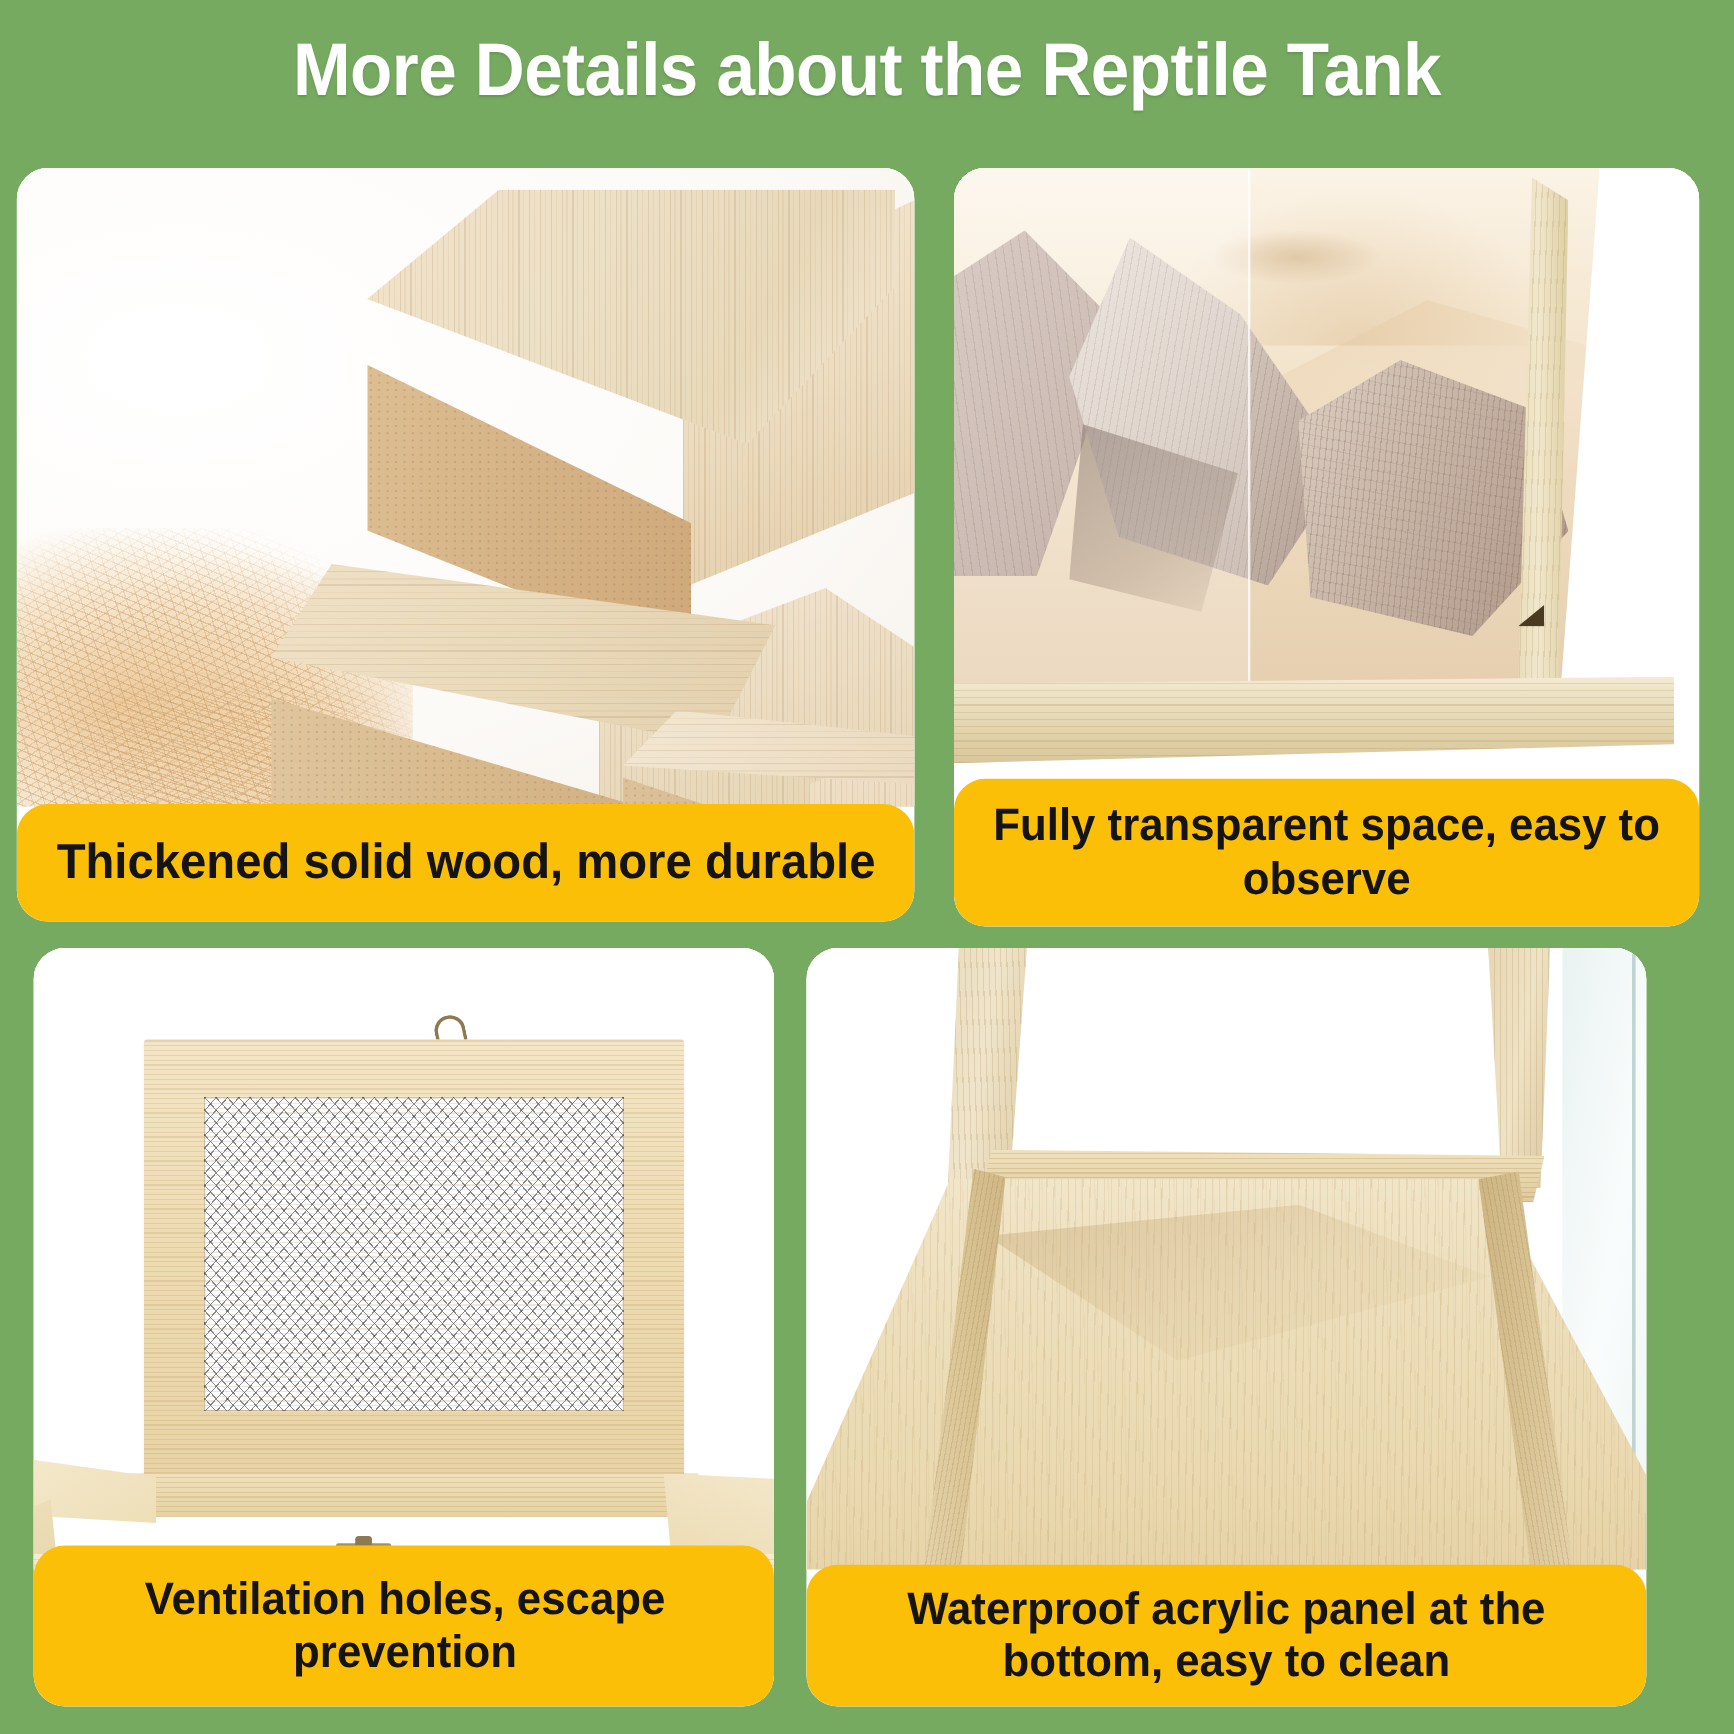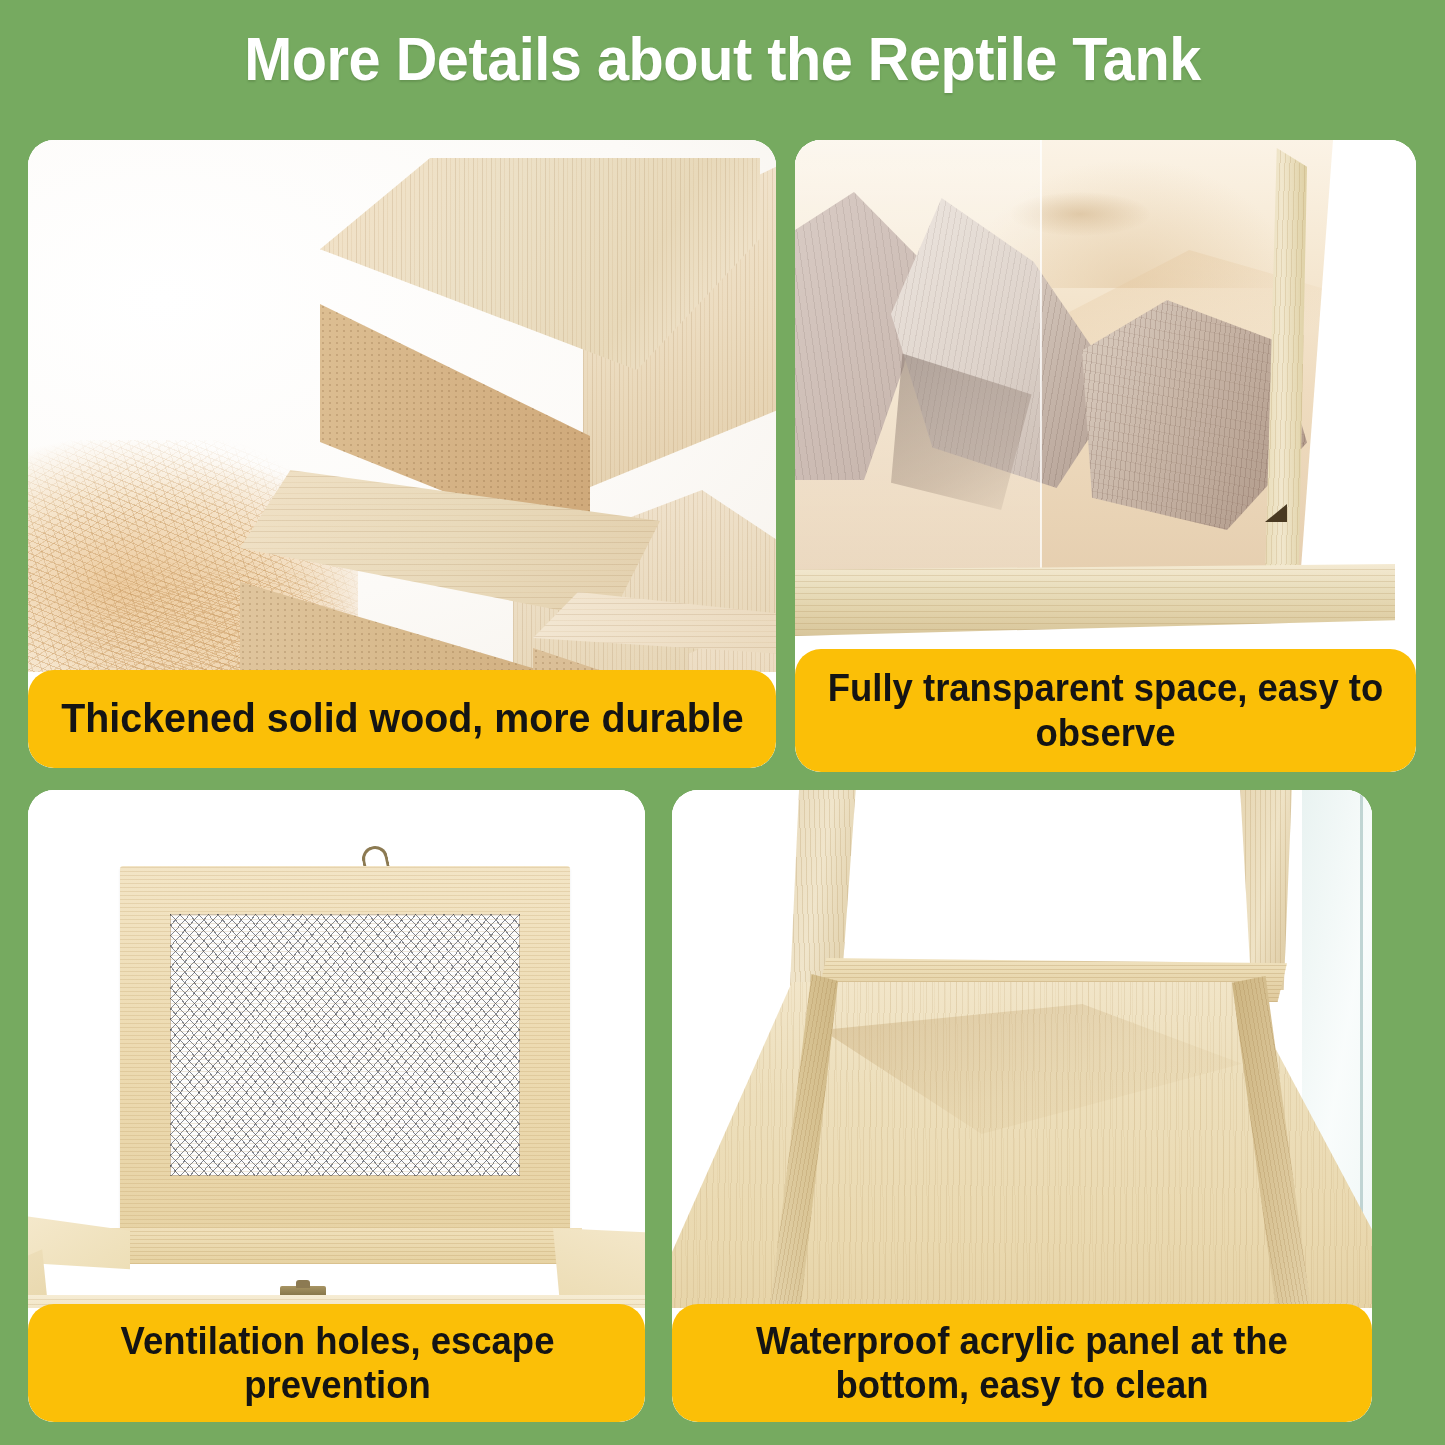--- a/index.html
+++ b/index.html
@@ -33,21 +33,21 @@
     text-shadow: 0 2px 2px rgba(60,90,45,0.25);
   }
 
   
   .card {
     position: absolute;
     background: #ffffff;
     border-radius: 26px;
     overflow: hidden;
   }
-  .card-tl { left: 28px;  top: 140px;  width: 748px; height: 628px; }
+  .card-tl { left: 14px;  top: 140px;  width: 748px; height: 628px; }
   .card-tr { left: 795px; top: 140px;  width: 621px; height: 632px; }
   .card-bl { left: 28px;  top: 790px;  width: 617px; height: 632px; }
   .card-br { left: 672px; top: 790px;  width: 700px; height: 632px; }
 
   .photo {
     position: absolute;
     left: 0; top: 0; right: 0;
     overflow: hidden;
     background: #ffffff;
   }
@@ -68,21 +68,21 @@
     align-items: center;
     justify-content: center;
     text-align: center;
     color: #141414;
     font-weight: bold;
     line-height: 1.16;
     padding: 0 18px;
   }
   .card-tl .caption { height: 98px;  font-size: 41px; }
   .card-tr .caption { height: 123px; font-size: 38px; }
-  .card-bl .caption { height: 118px; font-size: 38px; padding-left: 20px; }
+  .card-bl .caption { height: 134px; font-size: 38px; padding-left: 20px; }
   .card-br .caption { height: 118px; font-size: 38px; }
   .caption span { transform: scaleX(0.96); display: inline-block; }
 
   
   .scene-wood { position: absolute; inset: 0; background:
       radial-gradient(ellipse at 18% 30%, #ffffff 0%, #fcfaf7 60%, #f6f2ec 100%); }
 
   .blk {
     position: absolute;
     background-repeat: repeat;

